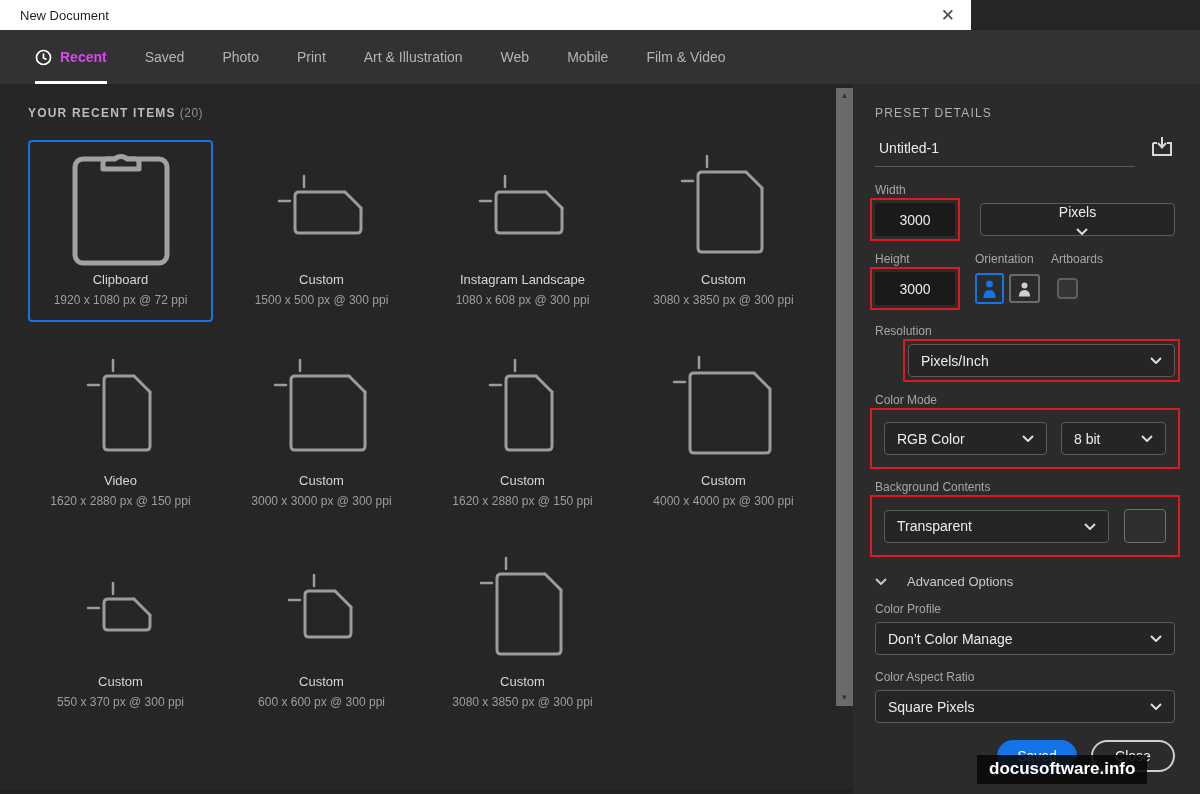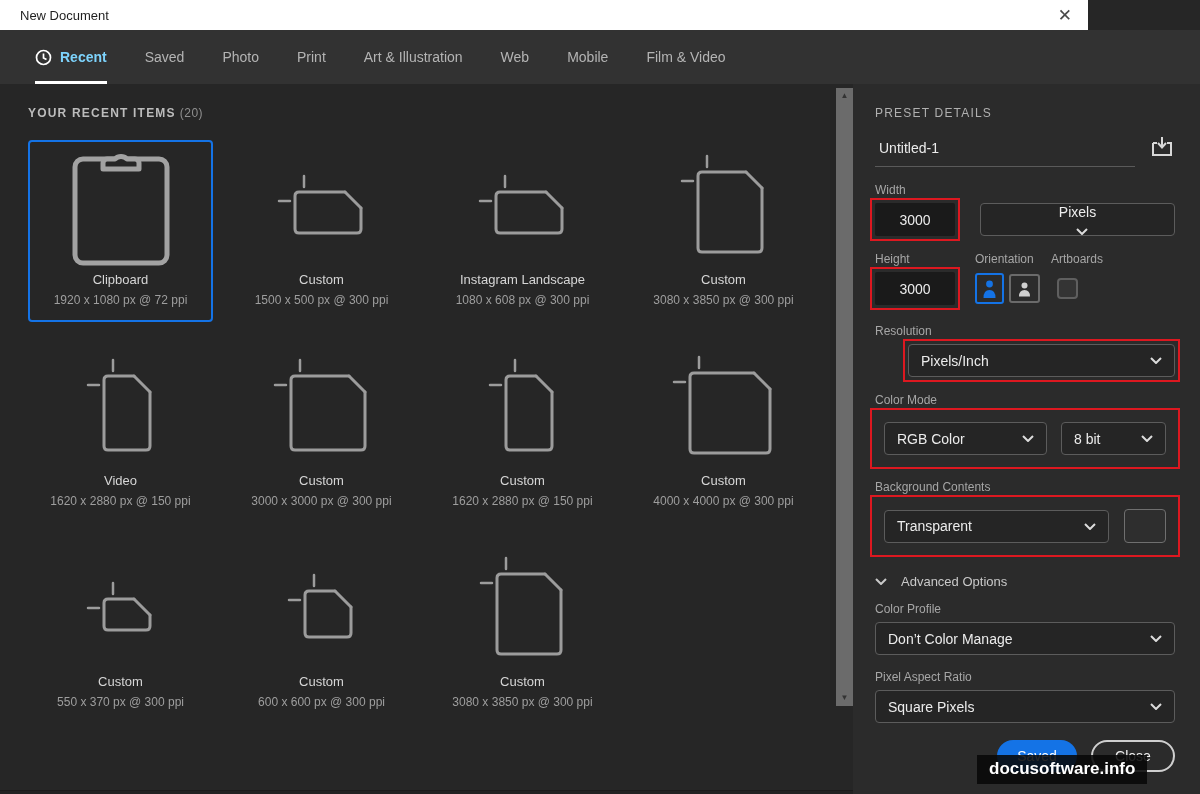--- a/index.html
+++ b/index.html
@@ -13,28 +13,28 @@
     --input-bg:#1a1a1a;
     --label:#a6a6a6;
     --value:#ececec;
     --tile-stroke:#9c9c9c;
   }
   *{margin:0;padding:0;box-sizing:border-box;}
   body{font-family:"Liberation Sans",sans-serif;background:#111;}
   .dialog{position:relative;width:1200px;height:794px;background:var(--left-bg);overflow:hidden;}
 
   
-  .titlebar{position:absolute;left:0;top:0;width:1088px;height:30px;background:#ffffff;display:flex;align-items:center;justify-content:space-between;padding:0 16px 0 20px;}
+  .titlebar{position:absolute;left:0;top:0;width:971px;height:30px;background:#ffffff;display:flex;align-items:center;justify-content:space-between;padding:0 16px 0 20px;}
   .titlebar .t{font-size:13px;color:#1f1f1f;}
   .close-x{font-size:17px;color:#4a4a4a;cursor:default;line-height:1;}
 
   
   .tabbar{position:absolute;left:0;top:30px;width:1200px;height:54px;background:var(--tab-bg);display:flex;align-items:stretch;padding-left:35px;}
   .tab{position:relative;display:flex;align-items:center;gap:8px;margin-right:38px;font-size:14px;color:#b4b4b4;cursor:default;}
-  .tab.active{color:#7dd3fc;font-weight:bold;}
+  .tab.active{color:#d946ef;font-weight:bold;}
   .tab.active::after{content:"";position:absolute;left:0;right:0;bottom:0;height:3px;background:#ffffff;}
   .tab svg{display:block;}
 
   
   .left{position:absolute;left:0;top:84px;width:853px;height:710px;background:var(--left-bg);}
   .section-head{position:absolute;left:28px;top:22px;font-size:12px;letter-spacing:1.2px;color:#bcbcbc;font-weight:bold;}
   .section-head .cnt{color:#8f8f8f;font-weight:normal;margin-left:4px;letter-spacing:0.5px;}
   .grid{position:absolute;left:28px;top:56px;display:grid;grid-template-columns:repeat(4,185px);grid-auto-rows:182px;column-gap:16px;row-gap:19px;}
   .tile{display:flex;flex-direction:column;align-items:center;border:2px solid transparent;border-radius:4px;cursor:default;}
   .tile.selected{border-color:var(--accent);}
@@ -63,21 +63,21 @@
   .dd .chev{flex:none;margin-left:8px;}
   .grow{flex:1;}
   .rw{border:2px solid var(--red);padding:3px;margin:-5px;}
   .rw-row{display:flex;align-items:center;border:2px solid var(--red);padding:12px;margin:1px -5px -5px -5px;}
   .labels3{display:flex;margin-top:16px;}
   .labels3 span{font-size:12px;color:var(--label);}
   .or-btn{width:29px;height:31px;border:2px solid #6a6a6a;border-radius:3px;display:flex;align-items:center;justify-content:center;background:transparent;cursor:default;}
   .or-btn.sel{border-color:var(--accent);}
   .checkbox{width:21px;height:21px;border:2px solid #5f5f5f;border-radius:4px;background:#343434;cursor:default;}
   .swatch{width:42px;height:34px;border:1px solid #6f6f6f;border-radius:4px;background:#2e2e2e;margin-left:15px;cursor:default;}
-  .adv-row{display:flex;align-items:center;gap:14px;margin-top:22px;color:#c9c9c9;font-size:13px;cursor:default;text-align:center;}
+  .adv-row{display:flex;align-items:center;gap:20px;margin-top:22px;color:#c9c9c9;font-size:13px;cursor:default;text-align:center;}
   .btns{position:absolute;right:25px;top:656px;display:flex;gap:14px;}
   .create-btn{width:80px;height:32px;background:var(--accent);border-radius:16px;color:#fff;font-size:14px;display:flex;align-items:center;justify-content:center;cursor:default;}
   .close-btn{width:84px;height:32px;border:2px solid #cfcfcf;border-radius:16px;color:#f0f0f0;font-size:14px;display:flex;align-items:center;justify-content:center;cursor:default;}
 
   
   .watermark{position:absolute;left:977px;top:755px;background:rgba(8,8,8,0.88);color:#ffffff;font-weight:bold;font-size:17px;padding:4px 12px 5px 12px;z-index:20;}
 </style>
 </head>
 <body>
 
@@ -358,21 +358,21 @@
     <div class="f-label" style="margin-top:13px;">Color Profile</div>
     <div class="row">
       <div class="dd grow">
         <span>Don’t Color Manage</span>
         <svg class="chev" width="12" height="7" viewBox="0 0 12 7" fill="none" stroke="#dcdcdc" stroke-width="2">
             <polyline points="1,1 6,6 11,1"></polyline>
           </svg>
       </div>
     </div>
 
-    <div class="f-label" style="margin-top:15px;">Pixel Aspect Ratio</div>
+    <div class="f-label" style="margin-top:15px;">Color Aspect Ratio</div>
     <div class="row">
       <div class="dd grow">
         <span>Square Pixels</span>
         <svg class="chev" width="12" height="7" viewBox="0 0 12 7" fill="none" stroke="#dcdcdc" stroke-width="2">
             <polyline points="1,1 6,6 11,1"></polyline>
           </svg>
       </div>
     </div>
 
     <div class="btns">

